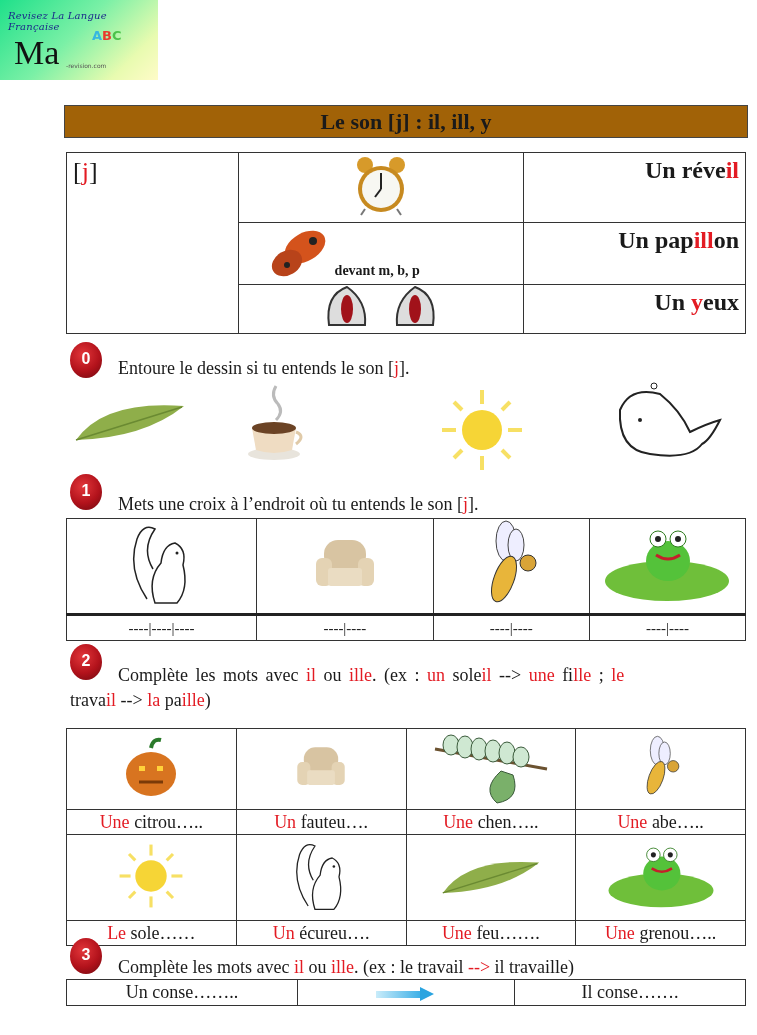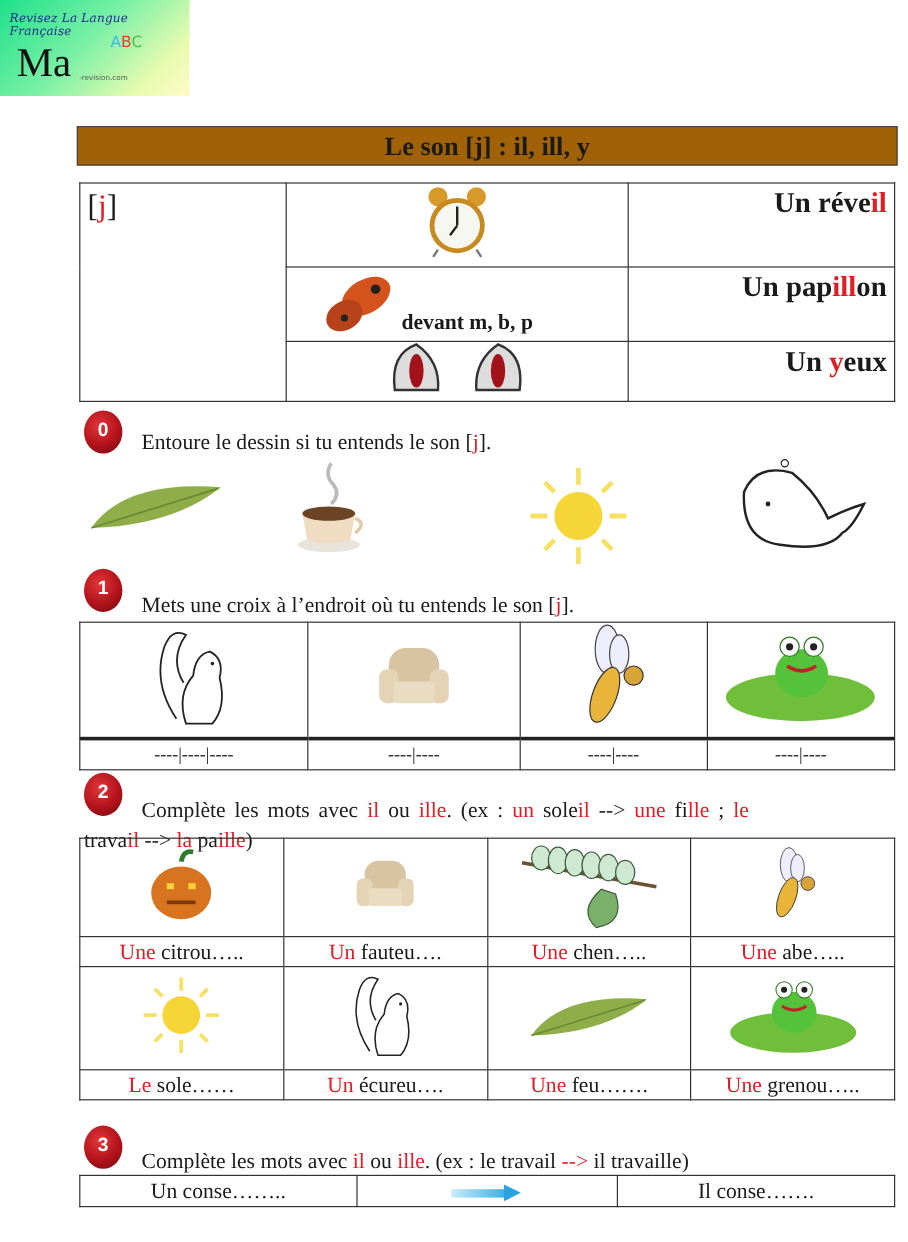--- a/index.html
+++ b/index.html
@@ -1,47 +1,47 @@
 <!DOCTYPE html>
 <html><head>
 <meta charset="utf-8">
 <style>
   html,body{margin:0;padding:0;background:#fff;}
   body{width:757px;height:1035px;position:relative;overflow:hidden;font-family:"Liberation Serif",serif;color:#1a1a1a;}
   .red{color:#e31b23;}
   .logo{position:absolute;left:0;top:0;width:158px;height:80px;background:linear-gradient(135deg,#1fe08a 0%,#7af0a6 45%,#e8fbb0 80%,#fffbc8 100%);}
   .logo .tag{position:absolute;left:8px;top:10px;font-family:"DejaVu Serif",serif;font-style:italic;font-size:10px;color:#1b2a8a;letter-spacing:0.2px;}
   .logo .ma{position:absolute;left:14px;top:34px;font-size:34px;color:#111;font-family:"Liberation Serif",serif;}
-  .logo .abc{position:absolute;left:92px;top:28px;font-size:13px;font-weight:normal;font-family:"DejaVu Sans",sans-serif;}
+  .logo .abc{position:absolute;left:92px;top:28px;font-size:13px;font-weight:bold;font-family:"DejaVu Sans",sans-serif;}
   .logo .abc .a{color:#37b7e0;}.logo .abc .b{color:#e83b2e;}.logo .abc .c{color:#4cc24a;}
   .logo .site{position:absolute;left:66px;top:62px;font-size:6px;color:#555;font-family:"DejaVu Sans",sans-serif;}
 
   .title-bar{position:absolute;left:64px;top:105px;width:684px;height:33px;background:#a16207;border:1.5px solid #444;box-sizing:border-box;text-align:center;font-weight:bold;font-size:22px;line-height:31px;}
 
   table{border-collapse:collapse;position:absolute;}
   td{border:1.5px solid #333;padding:0;}
 
   .t0{left:66px;top:152px;width:680px;}
   .t0 .ph{vertical-align:top;font-size:26px;padding:4px 6px;width:170px;}
   .t0 .word{text-align:right;vertical-align:top;font-weight:bold;font-size:24px;padding:4px 6px;width:220px;}
   .t0 .imgc{text-align:center;vertical-align:middle;width:270px;}
-  .note{font-weight:bold;font-size:18px;margin-left:6px;vertical-align:bottom;margin-top:29px;}
+  .note{font-weight:bold;font-size:14px;margin-left:6px;vertical-align:bottom;margin-top:29px;}
 
   .badge{position:absolute;width:32px;height:36px;border-radius:50%;background:radial-gradient(circle at 40% 35%,#e2363a 0%,#b2121b 55%,#6c0a10 100%);color:#fff;font-weight:bold;font-family:"Liberation Sans",sans-serif;font-size:16px;text-align:center;line-height:34px;}
   .instr{position:absolute;font-weight:normal;font-size:18px;white-space:nowrap;}
 
   .ex0-row{position:absolute;left:66px;top:380px;width:680px;height:90px;}
   .ex0-row .pic{position:absolute;}
 
   .t1{left:66px;top:518px;width:680px;}
   .t1 td{text-align:center;}
   .t1 .imgrow td{height:94px;}
   .t1 .dash td{height:24px;font-family:"Liberation Serif",serif;font-size:15px;border-top:3px solid #222;}
 
-  .t2{left:66px;top:698px;width:680px;border-radius:31px;}
+  .t2{left:66px;top:728px;width:680px;border-radius:31px;}
   .t2 td{text-align:center;width:25%;}
   .t2 .imgrow td{height:78px;}
   .t2 .lbl td{height:24px;font-size:18px;}
 
   .t3{left:66px;top:979px;width:680px;}
   .t3 td{height:25px;text-align:center;font-size:18px;margin-top:20px;}
   .arrow{display:inline-block;width:60px;height:14px;position:relative;vertical-align:middle;}
   .arrow .shaft{position:absolute;left:0;top:4px;width:46px;height:7px;background:linear-gradient(90deg,#c9ecfa,#3aaee6);}
   .arrow .head{position:absolute;left:44px;top:0;width:0;height:0;border-top:7px solid transparent;border-bottom:7px solid transparent;border-left:14px solid #2aa4e0;}
 </style>

